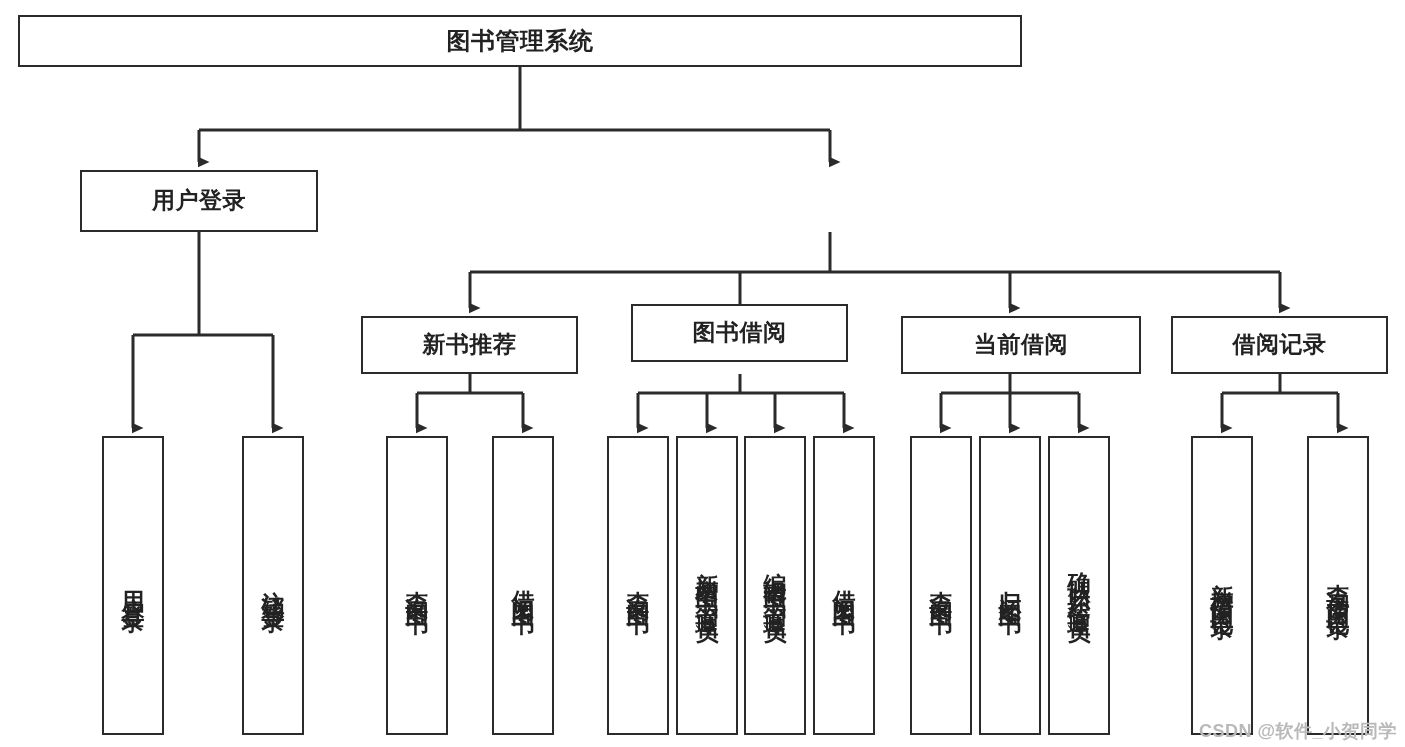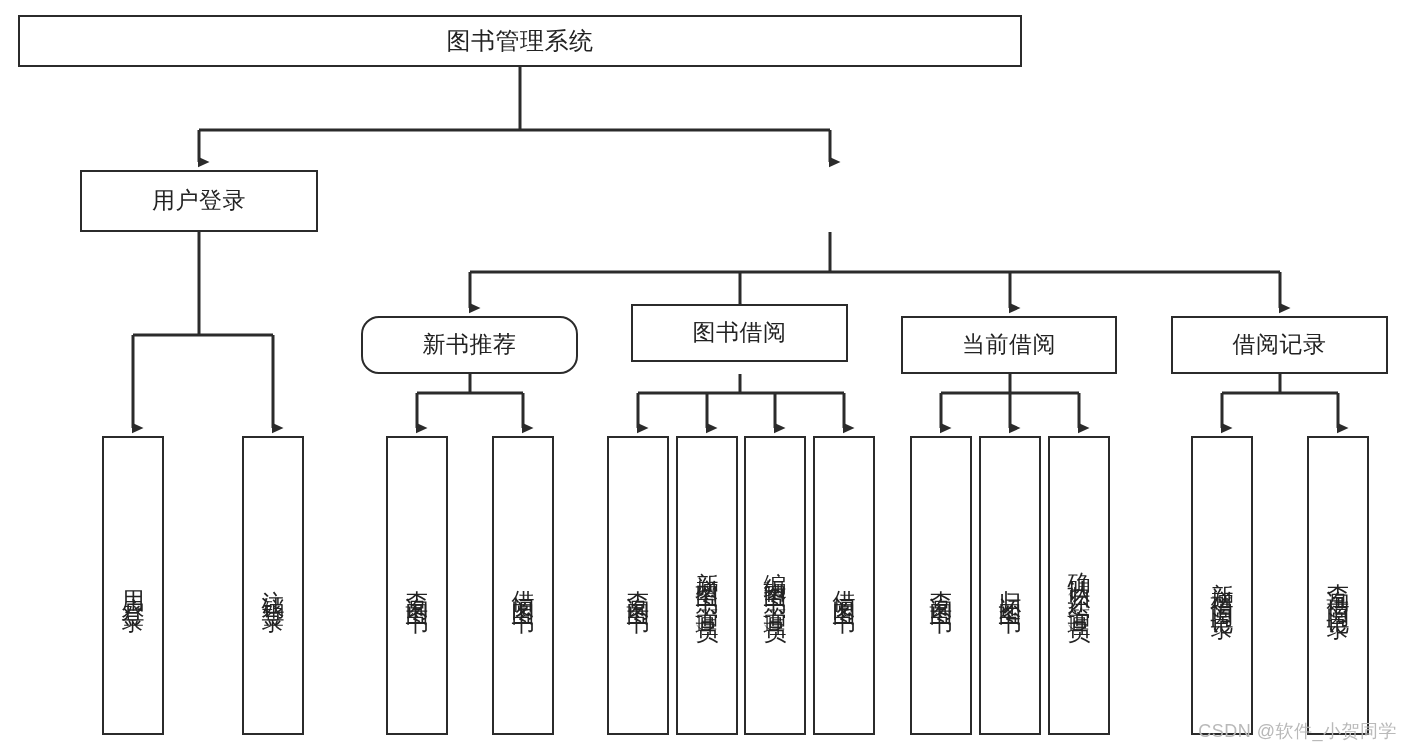--- a/index.html
+++ b/index.html
@@ -9,20 +9,21 @@
   }
   body {
     font-family: "Liberation Sans", "DejaVu Sans", sans-serif;
   }
   #canvas {
     position: relative;
     width: 1405px;
     height: 747px;
     background: #ffffff;
     overflow: hidden;
+    font-weight: bold;
   }
   svg#wires {
     position: absolute;
     left: 0;
     top: 0;
     width: 1405px;
     height: 747px;
     pointer-events: none;
   }
   .node {
@@ -126,29 +127,29 @@
 
   <div class="node horiz root" style="left:18px; top:15px; width:1004px; height:52px;">
     <span>图书管理系统</span>
   </div>
 
   <div class="node horiz" style="left:80px; top:170px; width:238px; height:62px;">
     <span>用户登录</span>
   </div>
 
 
-  <div class="node horiz" style="left:361px; top:316px; width:217px; height:58px;border-radius:18px;">
+  <div class="node horiz" style="left:361px; top:316px; width:217px; height:58px;">
     <span>新书推荐</span>
   </div>
 
   <div class="node horiz" style="left:631px; top:304px; width:217px; height:58px;">
     <span>图书借阅</span>
   </div>
 
-  <div class="node horiz" style="left:901px; top:316px; width:216px; height:58px;">
+  <div class="node horiz" style="left:901px; top:316px; width:240px; height:58px;">
     <span>当前借阅</span>
   </div>
 
   <div class="node horiz" style="left:1171px; top:316px; width:217px; height:58px;">
     <span>借阅记录</span>
   </div>
 
   <div class="node leaf" style="left:102px; top:436px; width:62px; height:299px;">
     <span class="vtext">用户登录</span>
   </div>

